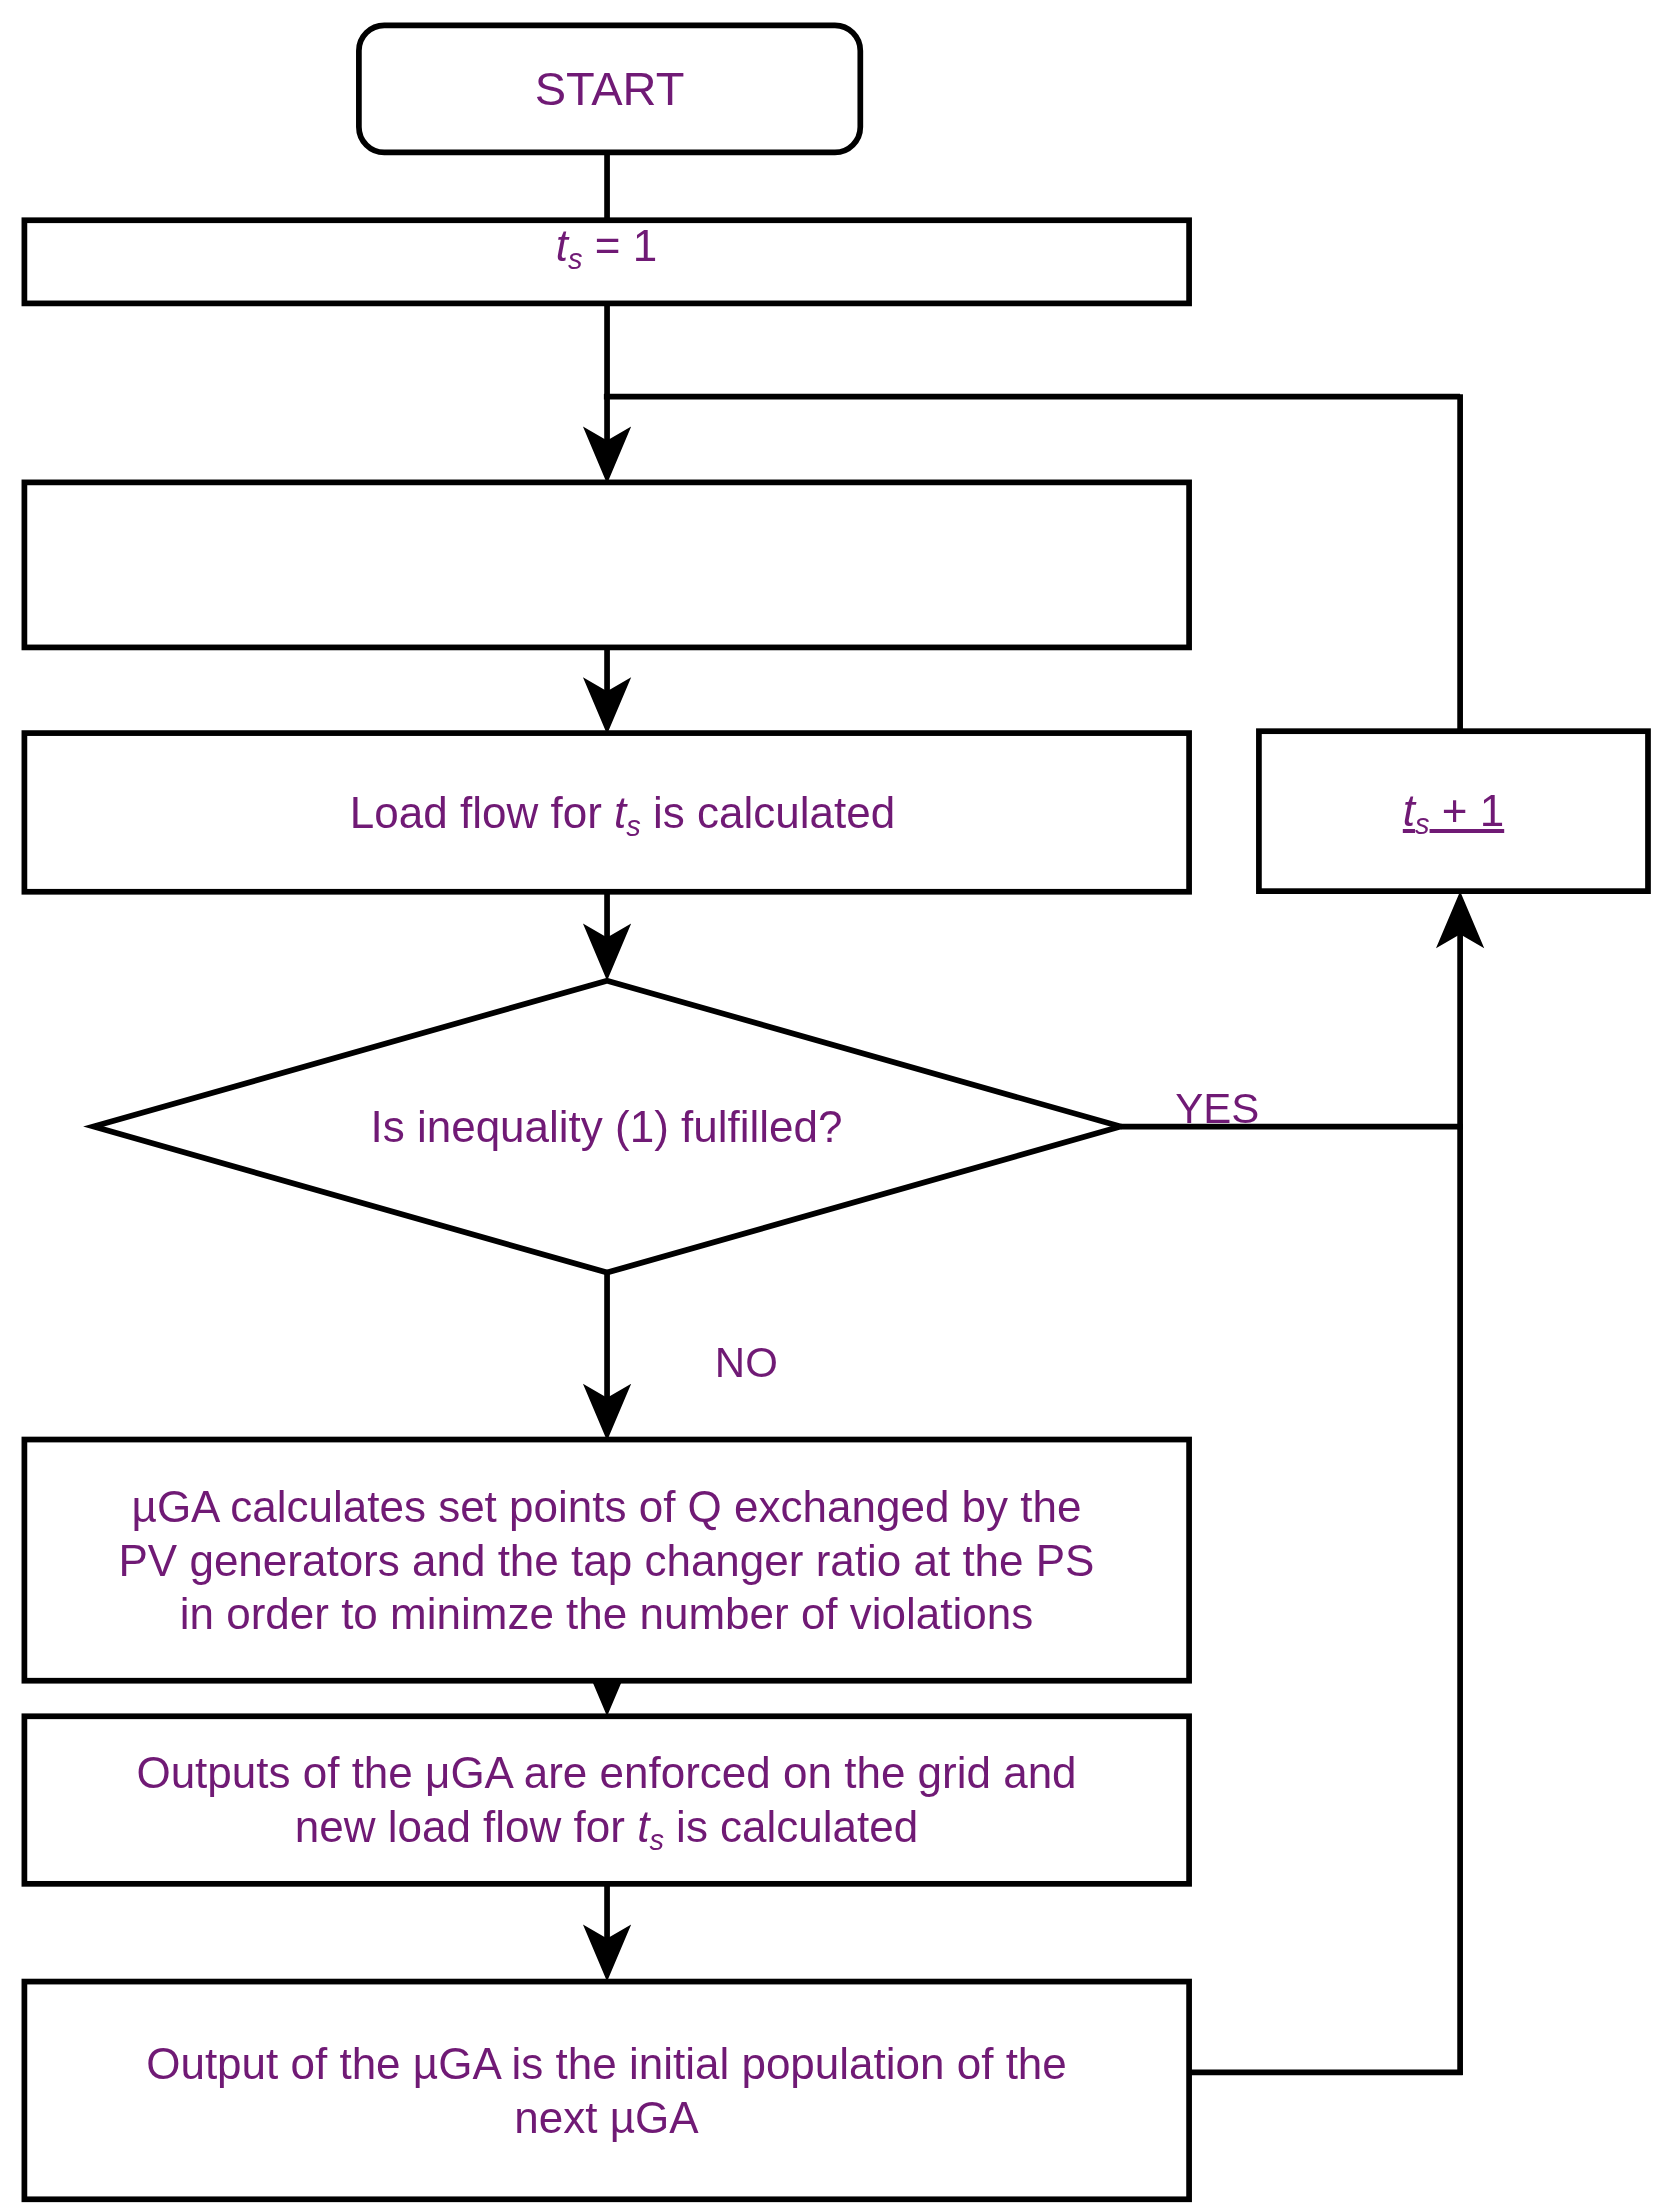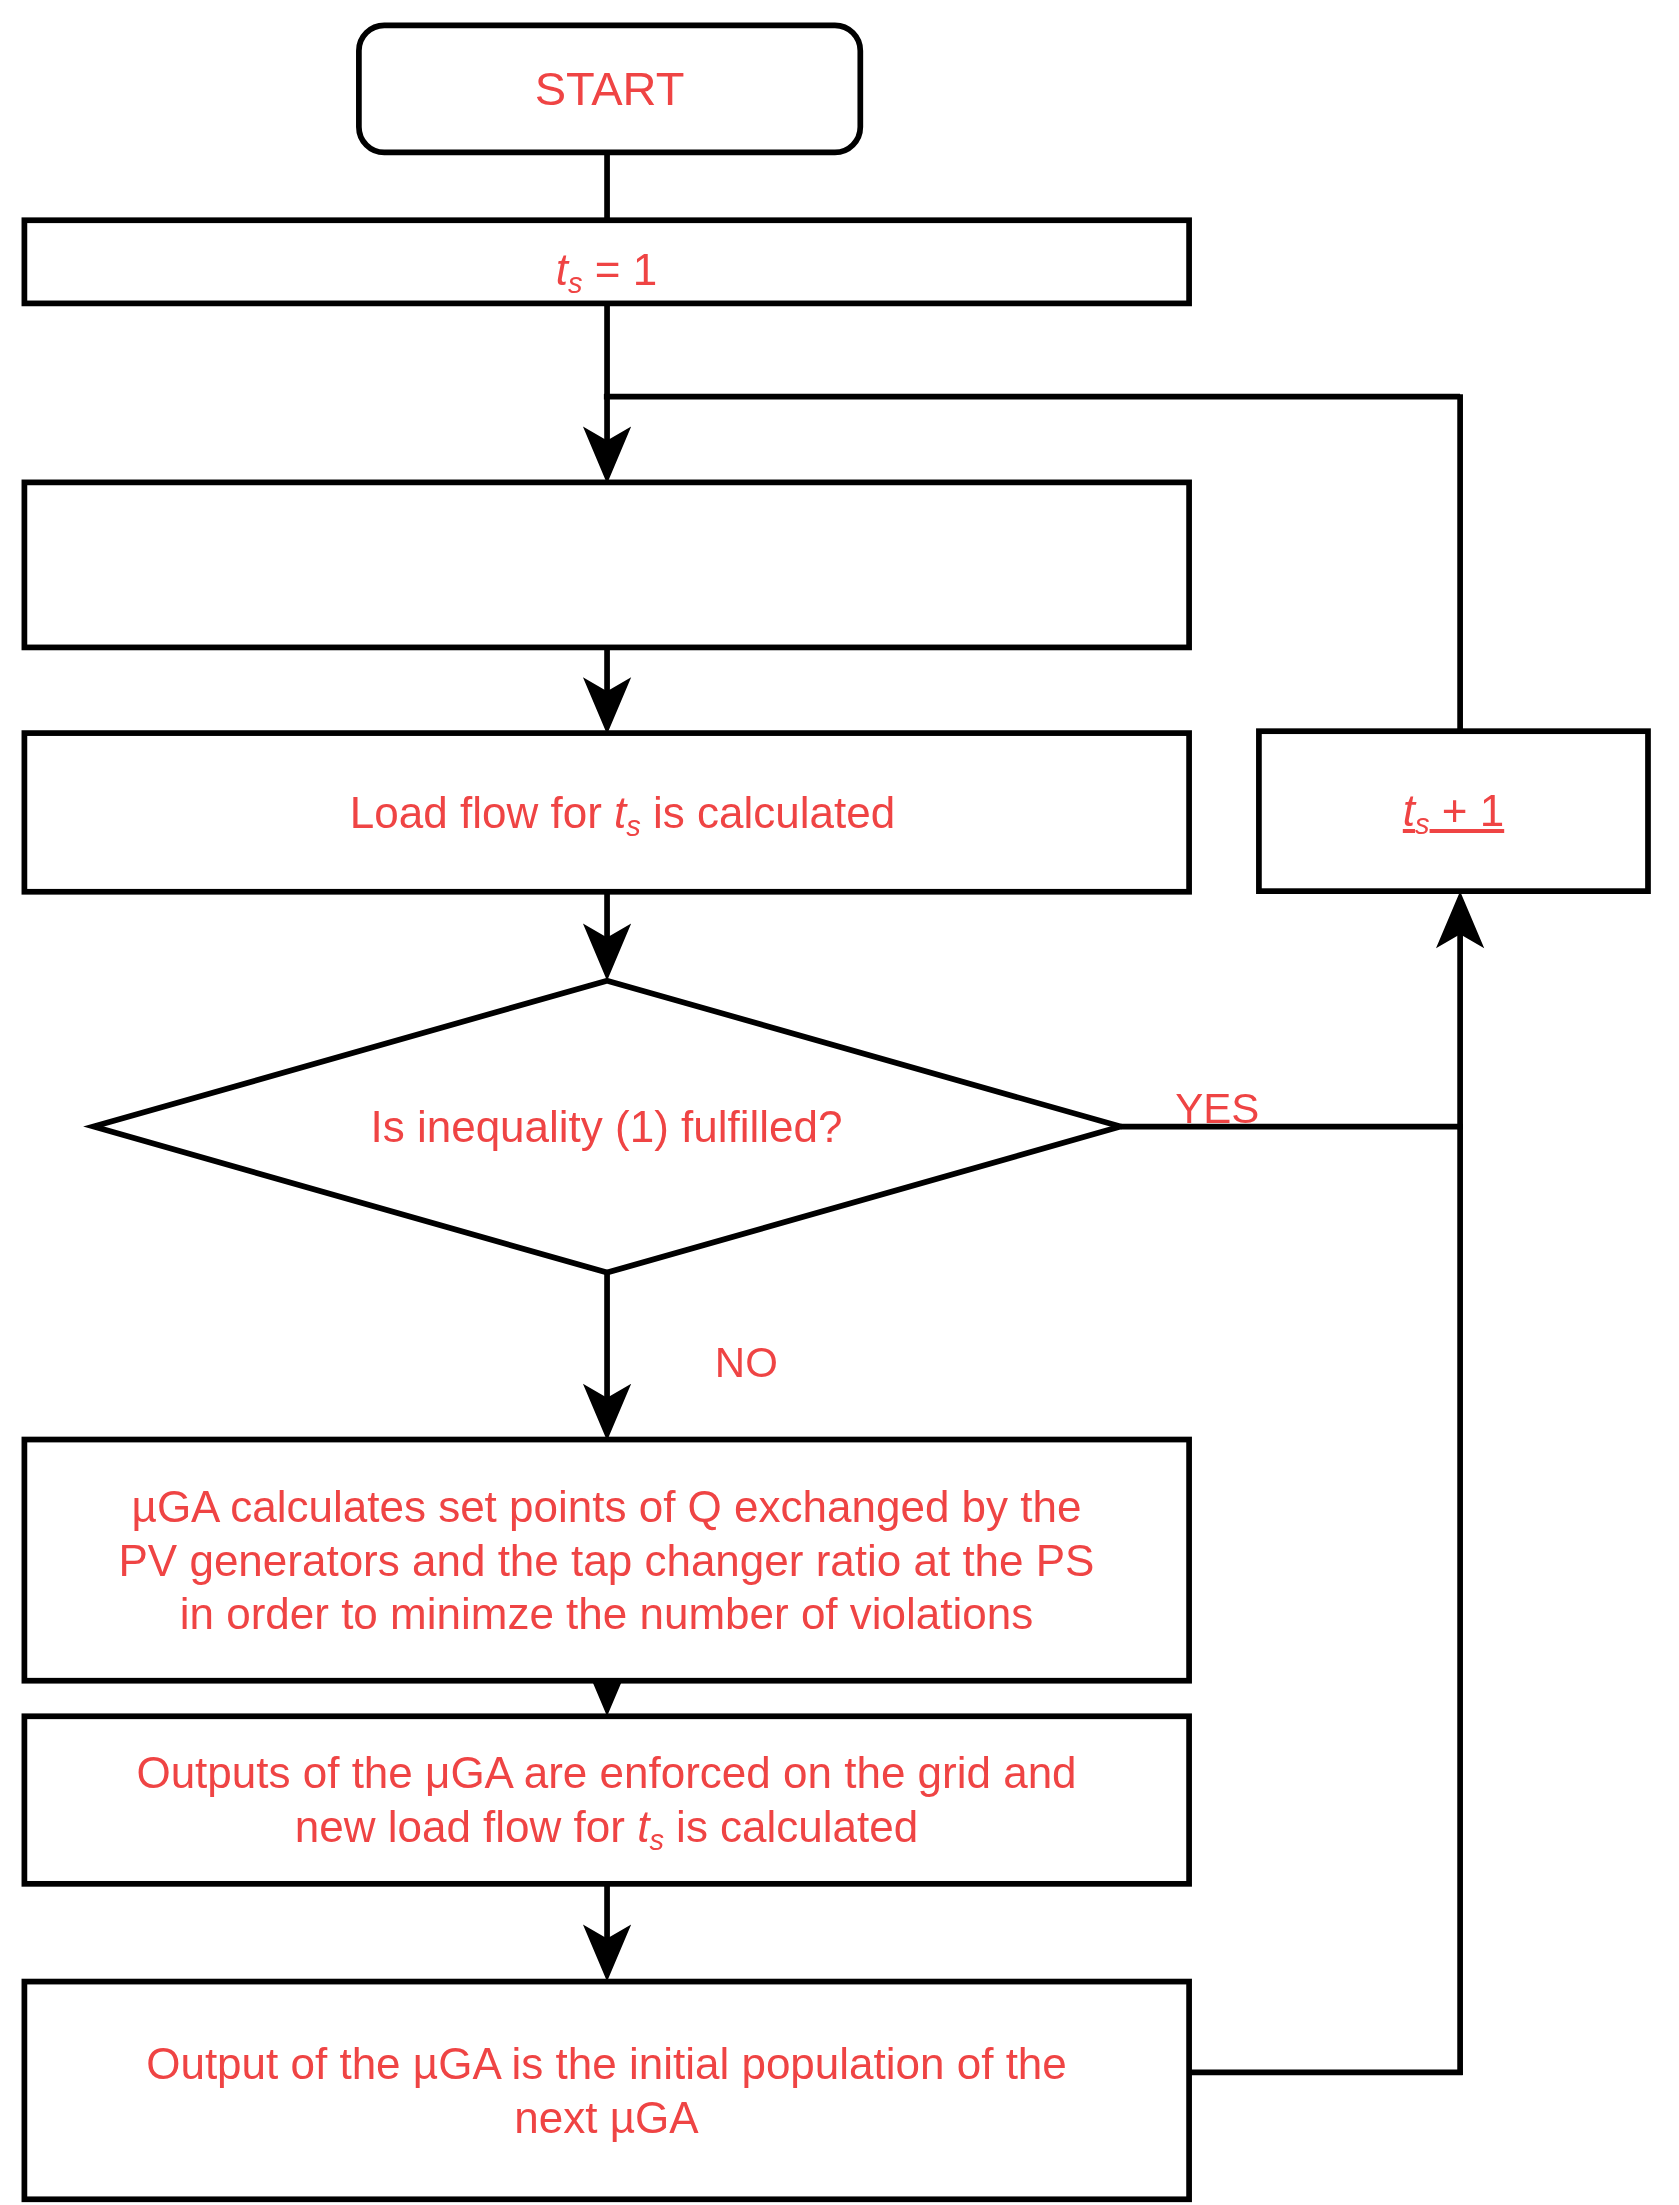--- a/index.html
+++ b/index.html
@@ -37,21 +37,21 @@
   .conn {
     stroke: #000000;
     stroke-width: 9;
     fill: none;
     stroke-linecap: butt;
   }
   .arrowhead { fill: #000000; stroke: none; }
 
   .lbl {
     position: absolute;
-    color: #ef4444;
+    color: #701a75;
     text-align: center;
     line-height: 1.22;
     white-space: pre-wrap;
     pointer-events: none;
   }
   .lbl.start-label { font-size: 47px; }
   .lbl.box-label   { font-size: 44px; }
   .lbl.edge-label  { font-size: 42px; }
 
   .it { font-style: italic; }
@@ -118,21 +118,21 @@
     <rect class="node-shape" x="38" y="2704" width="1835" height="264"></rect>
 
     <rect class="node-shape" x="38" y="3122" width="1835" height="343"></rect>
 
   </svg>
 
   <div class="lbl start-label center-flex" style="left:359px; top:25.4px; width:501px; height:127px;">
     <span>START</span>
   </div>
 
-  <div class="lbl box-label center-flex" style="left:24px; top:228px; width:1165px; height:83px;">
+  <div class="lbl box-label center-flex" style="left:24px; top:204px; width:1165px; height:83px;">
     <span><span class="it">t</span><sub class="it">s</sub><span> = 1</span></span>
   </div>
 
 
   <div class="lbl box-label center-flex" style="left:40px; top:733px; width:1165px; height:159px;">
     <span><span>Load flow for </span><span class="it">t</span><sub class="it">s</sub><span> is calculated</span></span>
   </div>
 
   <div class="lbl box-label center-flex" style="left:93px; top:1079px; width:1027px; height:95px;">
     <span>Is inequality (1) fulfilled?</span>

